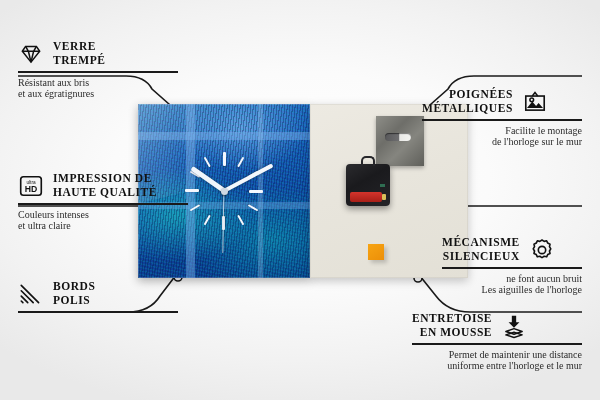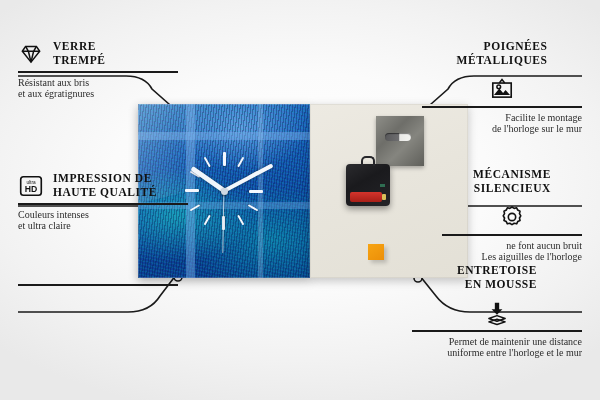--- a/index.html
+++ b/index.html
@@ -90,21 +90,21 @@
   
   .callout { position:absolute; }
   .callout .title-row { display:flex; align-items:center; gap:9px; }
   .callout .title { font-weight:bold; font-size:11.5px; letter-spacing:.55px; color:#111; line-height:13.5px;font-family:Liberation Serif, serif; }
   .callout .rule { height:1.6px; background:#1a1a1a; margin:4px 0 4px; }
   .callout .sub { font-size:10px; color:#2b2b2b; line-height:11px; }
 
   .left  { text-align:left; }
   .left .title-row { flex-direction:row; }
   .right { text-align:right; }
-  .right .title-row { flex-direction:column; justify-content:flex-start; }
+  .right .title-row { flex-direction:row; justify-content:flex-start;margin-top:48px; }
 
   .ico { width:26px; height:26px; flex:0 0 26px; display:block; }
   .ico svg { display:block; width:26px; height:26px; }
 
   .connector { position:absolute; left:0; top:0; width:600px; height:400px; pointer-events:none; }
 </style>
 </head>
 <body>
 
 <div class="stage">
@@ -223,20 +223,34 @@
         <div class="title">IMPRESSION DE</div>
         <div class="title">HAUTE QUALITÉ</div>
       </span>
     </div>
     <div class="rule"></div>
     <div class="sub">Couleurs intenses</div>
     <div class="sub">et ultra claire</div>
   </div>
 
   <div class="callout left" style="left:18px; top:280px; width:160px;">
+    <div class="title-row">
+      <span class="ico">
+        <svg viewBox="0 0 24 24" stroke="#111" stroke-width="1.5" stroke-linecap="round">
+          <path d="M3 4 L19 20"></path>
+            <path d="M3 9 L14 20"></path>
+            <path d="M3 14 L9 20"></path>
+            <path d="M3 18.5 L4.5 20"></path>
+        </svg>
+      </span>
+      <span>
+        <div class="title">BORDS</div>
+        <div class="title">POLIS</div>
+      </span>
+    </div>
     <div class="rule"></div>
   </div>
 
   <div class="callout right" style="left:422px; top:40px; width:160px;">
     <div class="title-row">
       <span>
         <div class="title">POIGNÉES</div>
         <div class="title">MÉTALLIQUES</div>
       </span>
       <span class="ico">
@@ -246,21 +260,21 @@
           <path d="M4.6 17.5 L9.5 11.5 L13 15.6 L15.3 13 L19.4 17.5 Z" fill="#111" stroke="none"></path>
           <circle cx="9" cy="10" r="1.7"></circle>
         </svg>
       </span>
     </div>
     <div class="rule"></div>
     <div class="sub">Facilite le montage</div>
     <div class="sub">de l'horloge sur le mur</div>
   </div>
 
-  <div class="callout right" style="left:442px; top:168px; width:140px;">
+  <div class="callout right" style="left:442px; top:188px; width:140px;">
     <div class="title-row">
       <span>
         <div class="title">MÉCANISME</div>
         <div class="title">SILENCIEUX</div>
       </span>
       <span class="ico">
         <svg viewBox="0 0 24 24" fill="none" stroke="#111" stroke-width="1.5" stroke-linejoin="round">
           <path d="M12 2.8 l2 1.2 2.3-.5 1 2.1 2.1 1 -.5 2.3 1.2 2 -1.2 2 .5 2.3 -2.1 1 -1 2.1 -2.3-.5 -2 1.2 -2-1.2 -2.3 .5 -1-2.1 -2.1-1 .5-2.3 -1.2-2 1.2-2 -.5-2.3 2.1-1 1-2.1 2.3 .5z"></path>
           <circle cx="12" cy="12" r="3.4"></circle>
         </svg>

